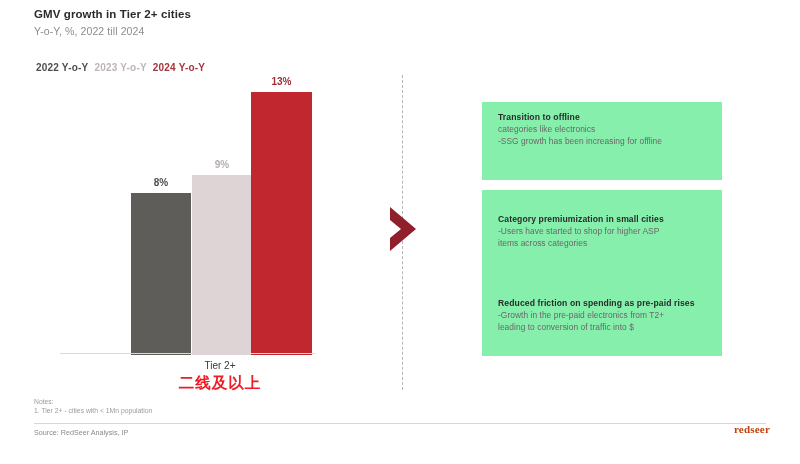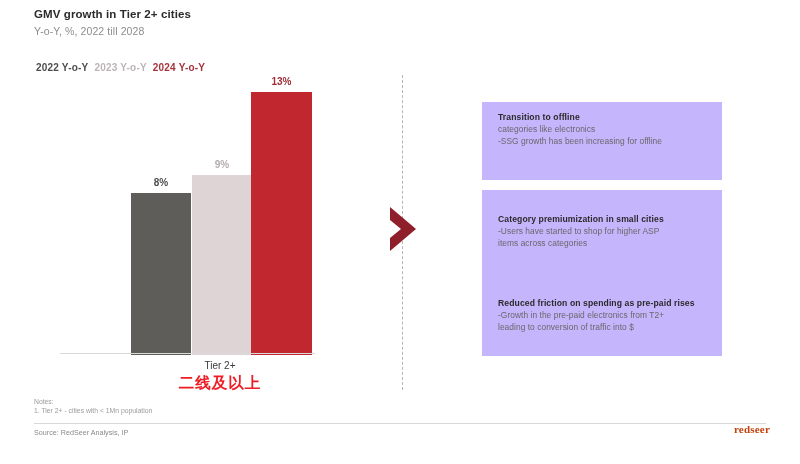--- a/index.html
+++ b/index.html
@@ -54,21 +54,21 @@
   
   .vdash{
     position:absolute;left:402px;top:75px;width:0;height:315px;
     border-left:1px dashed #b5b5b5;
   }
   .arrow{position:absolute;left:386px;top:205px;width:34px;height:48px;}
 
   
   .callout{
     position:absolute;left:482px;width:240px;
-    background:#c4b5fd;
+    background:#86efac;
     box-sizing:border-box;
     padding:10px 14px 22px 16px;
   }
   .callout-1{top:102px;height:78px;}
   .callout-2{top:190px;height:88px;}
   .callout-3{top:278px;height:78px;}
   .callout-2 .c-inner{padding-top:14px;}
   .callout-3 .c-inner{padding-top:10px;}
   .c-head{
     font-size:8.6px;font-weight:bold;color:#2b2b2b;
@@ -96,21 +96,21 @@
     font-family:"Liberation Serif", serif;
     font-size:11px;font-weight:bold;color:#c2410c;letter-spacing:.2px;
   }
 </style>
 </head>
 <body>
 
 <div class="slide">
 
   <div class="title">GMV growth in Tier 2+ cities</div>
-  <div class="subtitle">Y-o-Y, %, 2022 till 2028</div>
+  <div class="subtitle">Y-o-Y, %, 2022 till 2024</div>
 
   <div class="legend">
     <div class="legend-item" style="color:#4d4d4d">2022 Y-o-Y</div>
     <div class="legend-item" style="color:#bdb4b6">2023 Y-o-Y</div>
     <div class="legend-item" style="color:#a5333c">2024 Y-o-Y</div>
   </div>
 
   <div class="chart">
     <div class="plot">
 

